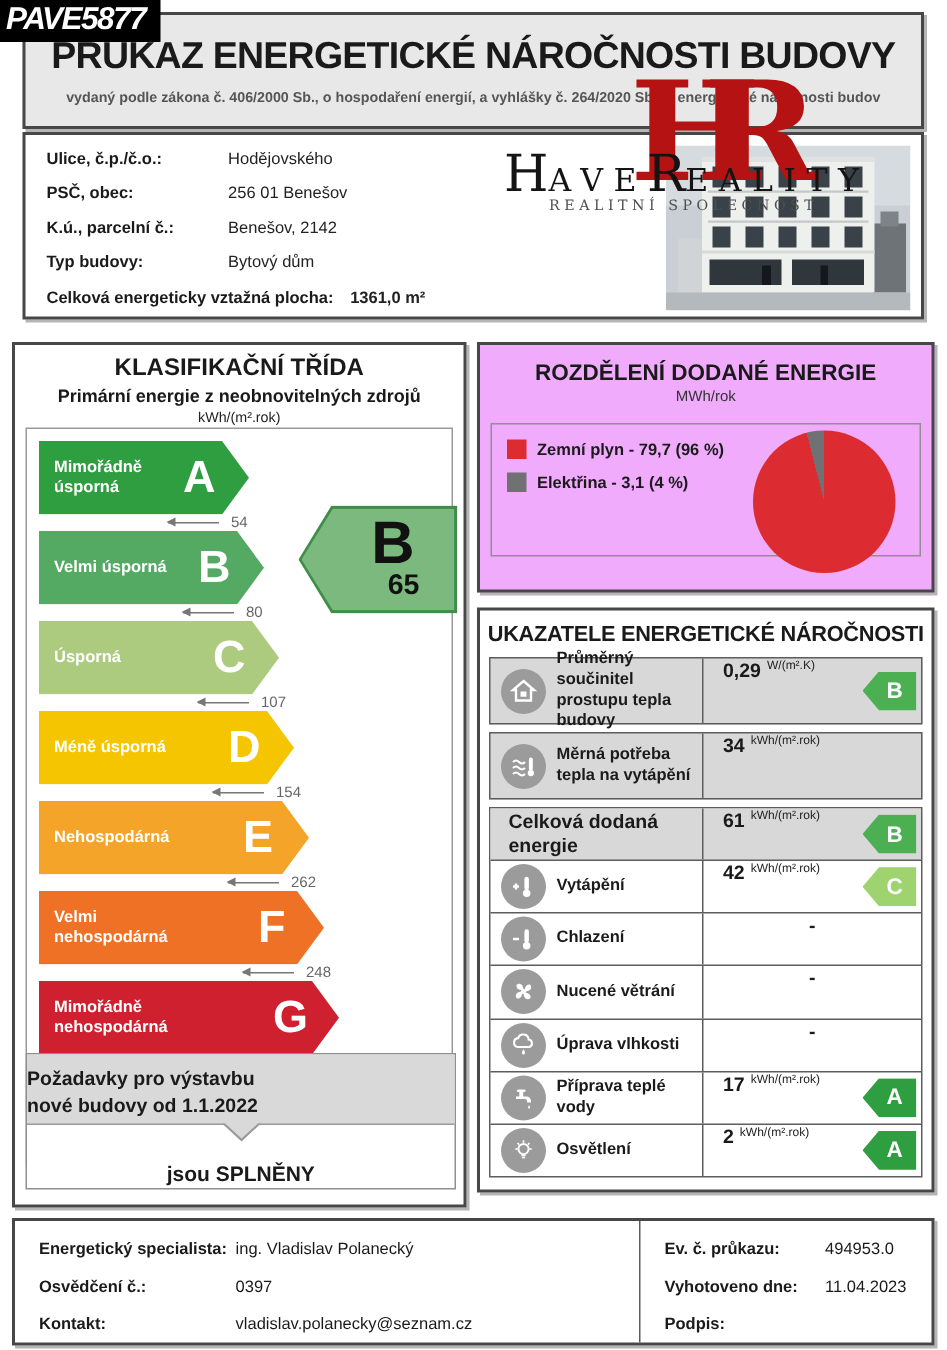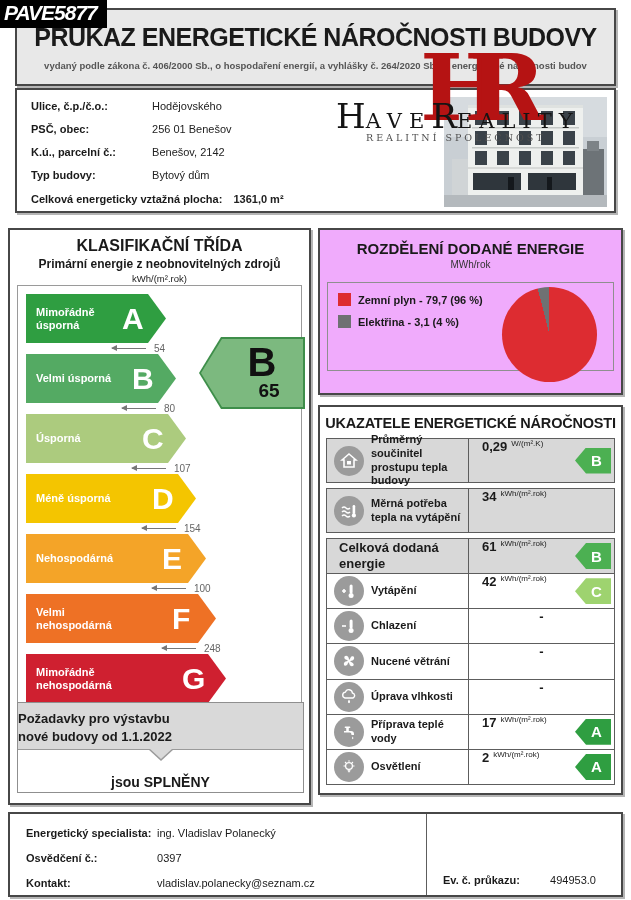--- a/index.html
+++ b/index.html
@@ -124,21 +124,21 @@
   .badge-B{background:#4cb052;} .badge-C{background:#9ed36f;} .badge-A{background:#2f9e41;}
 
   
   .footer{left:8px;top:812px;width:615px;height:85px;border:2px solid #474747;background:#fff;
     box-shadow:2px 2px 0 #b5b5b5;display:flex;}
   .footer-left{flex:none;width:416px;border-right:1px solid #5d5d5d;position:relative;}
   .footer-right{flex:1;position:relative;}
   .f-row{position:absolute;left:16px;font-size:11px;white-space:nowrap;}
   .f-label{font-weight:bold;display:inline-block;}
   .footer-left .f-label{width:128px;}
-  .footer-right .f-label{width:104px;margin-top:47px;}
+  .footer-right .f-label{width:104px;}
 
   svg{display:block;}
 </style>
 </head>
 <body>
 
 <div class="abs corner-badge">PAVE5877</div>
 
 <div class="abs header-box">
   <div class="header-title">PRŮKAZ ENERGETICKÉ NÁROČNOSTI BUDOVY</div>
@@ -255,21 +255,21 @@
         <span>154</span>
       </div>
 
     <div class="arrow cls-e">
       <div class="arrow-shape" style="width:180px"></div>
       <span class="arrow-label">Nehospodárná</span>
       <span class="arrow-letter" style="left:136px">E</span>
     </div>
     <div class="marker" style="margin-left:126px">
         <span class="mk-line"></span>
-        <span>100</span>
+        <span>262</span>
       </div>
 
     <div class="arrow cls-f">
       <div class="arrow-shape" style="width:190px"></div>
       <span class="arrow-label">Velmi nehospodárná</span>
       <span class="arrow-letter" style="left:146px">F</span>
     </div>
     <div class="marker" style="margin-left:136px">
         <span class="mk-line"></span>
         <span>248</span>

